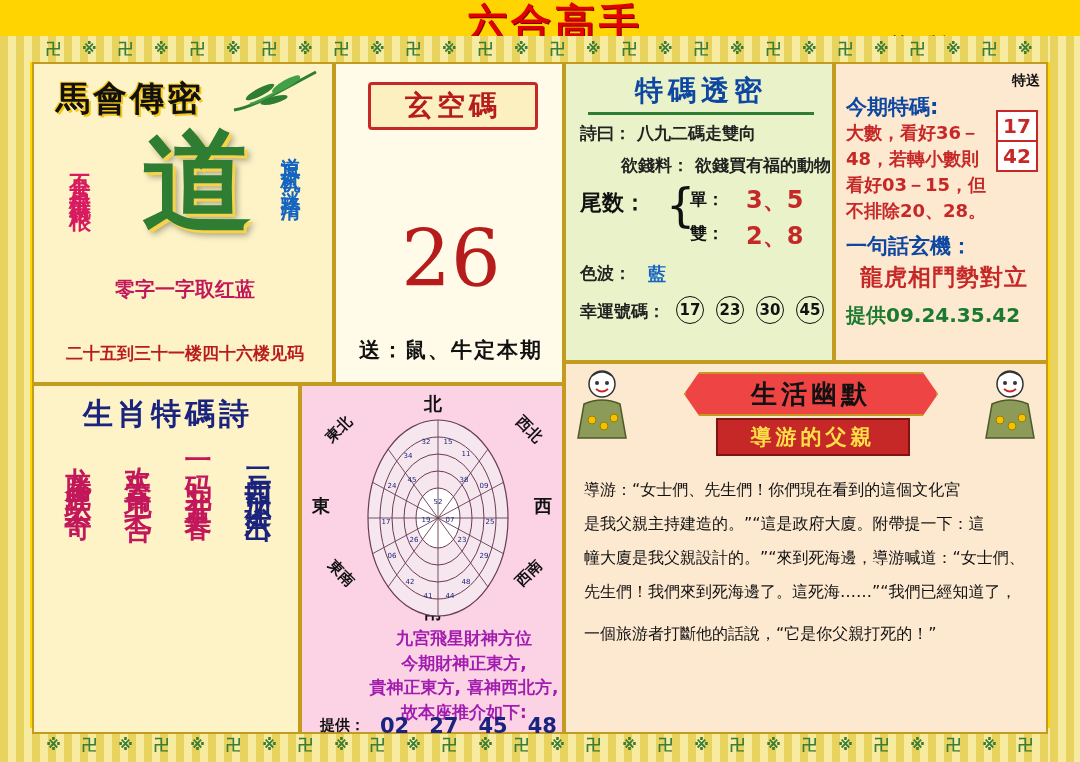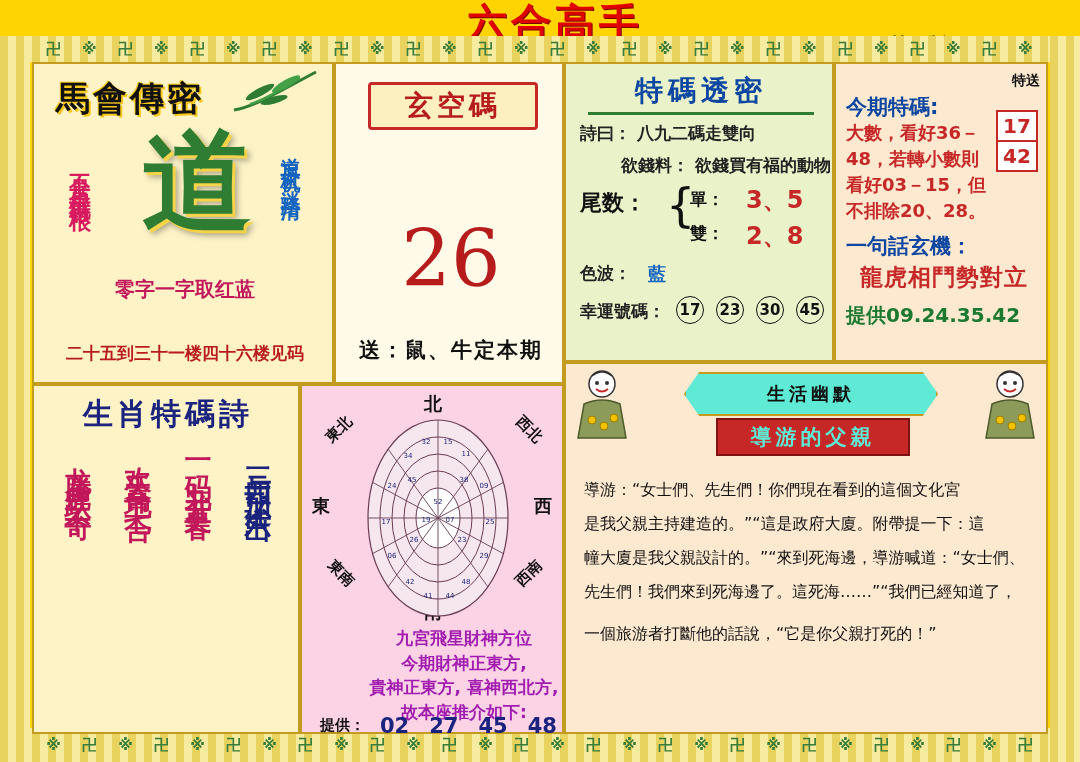--- a/index.html
+++ b/index.html
@@ -145,28 +145,28 @@
   .jg-cap{position:absolute;left:0;top:240px;width:264px;text-align:center;
     font-size:17px;font-weight:bold;color:#a21caf;line-height:1.45;margin-left:30px;}
   .jg-provide{position:absolute;left:18px;top:330px;font-size:15px;font-weight:bold;color:#111;}
   .jg-nums{position:absolute;left:78px;top:328px;display:flex;gap:20px;}
   .jg-nums span{font-size:21px;font-weight:bold;color:#1a237e;}
 
   
   .p-youmo{left:532px;top:300px;width:484px;height:372px;background:#fde8d0;}
   .ym-banner{
     position:absolute;left:118px;top:8px;width:250px;height:40px;
-    background:#5eead4;border:2px solid #c49b1f;
+    background:#ef4444;border:2px solid #c49b1f;
     clip-path:polygon(6% 0,94% 0,100% 50%,94% 100%,6% 100%,0 50%);
     display:flex;align-items:center;justify-content:center;
-    font-size:18px;font-weight:bold;color:#111;letter-spacing:4px;
+    font-size:26px;font-weight:bold;color:#111;letter-spacing:4px;
   }
   .ym-sub{position:absolute;left:150px;top:54px;width:190px;height:34px;
     background:#c62828;border:2px solid #7f1212;display:flex;align-items:center;justify-content:center;
-    font-size:21px;font-weight:bold;color:#5eead4;letter-spacing:4px;}
+    font-size:21px;font-weight:bold;color:#fde047;letter-spacing:4px;}
   .ym-mask{position:absolute;left:0;top:110px;width:484px;padding:0 18px;box-sizing:border-box;
     font-size:16px;color:#111;line-height:2.0;text-align:justify;}
   .ym-mask p{margin:0 0 2px 0;}
 
   .face{position:absolute;width:60px;height:74px;}
   .face-l{left:6px;top:4px;}
   .face-r{right:6px;top:4px;}
 </style>
 </head>
 <body>

